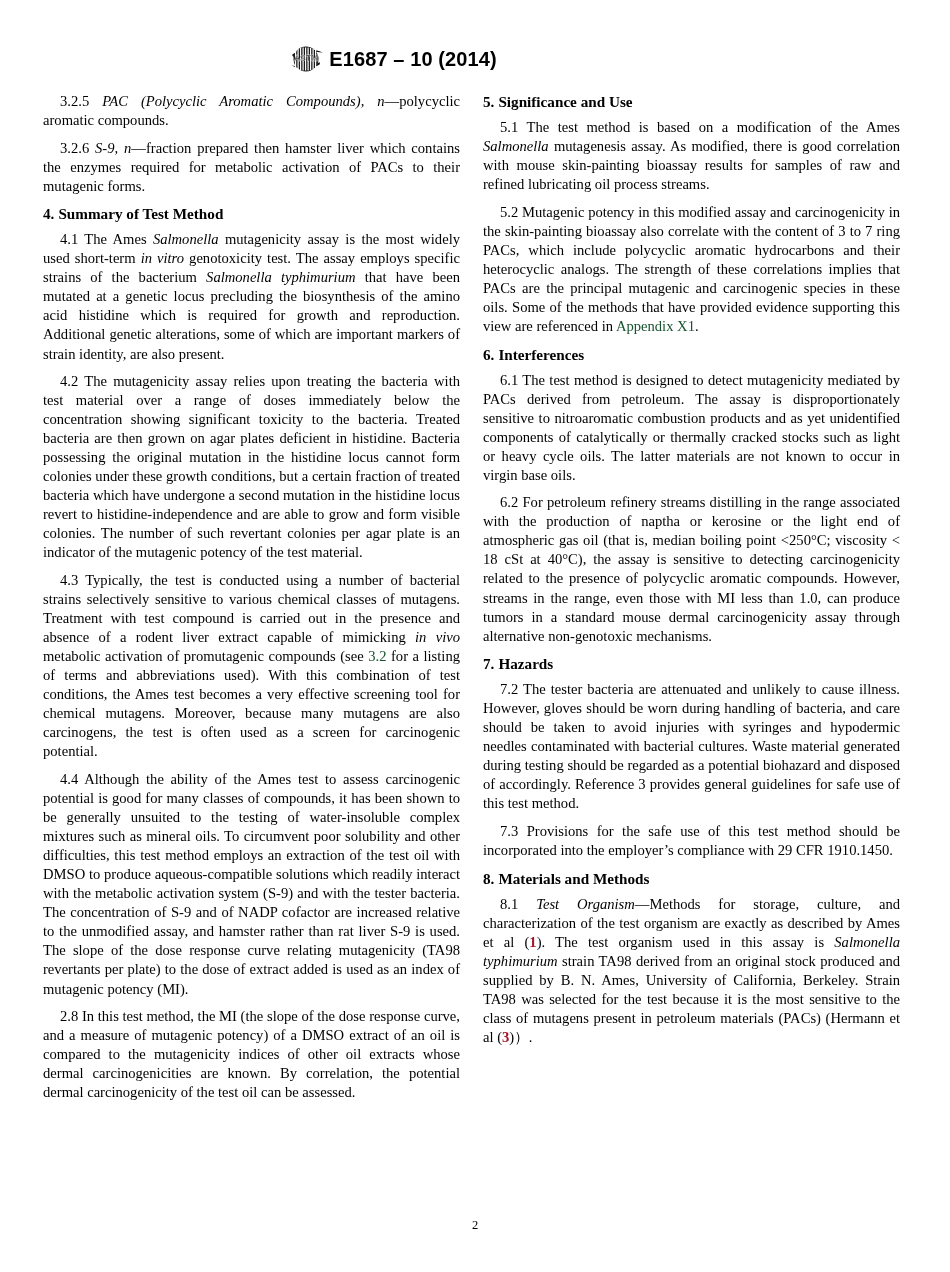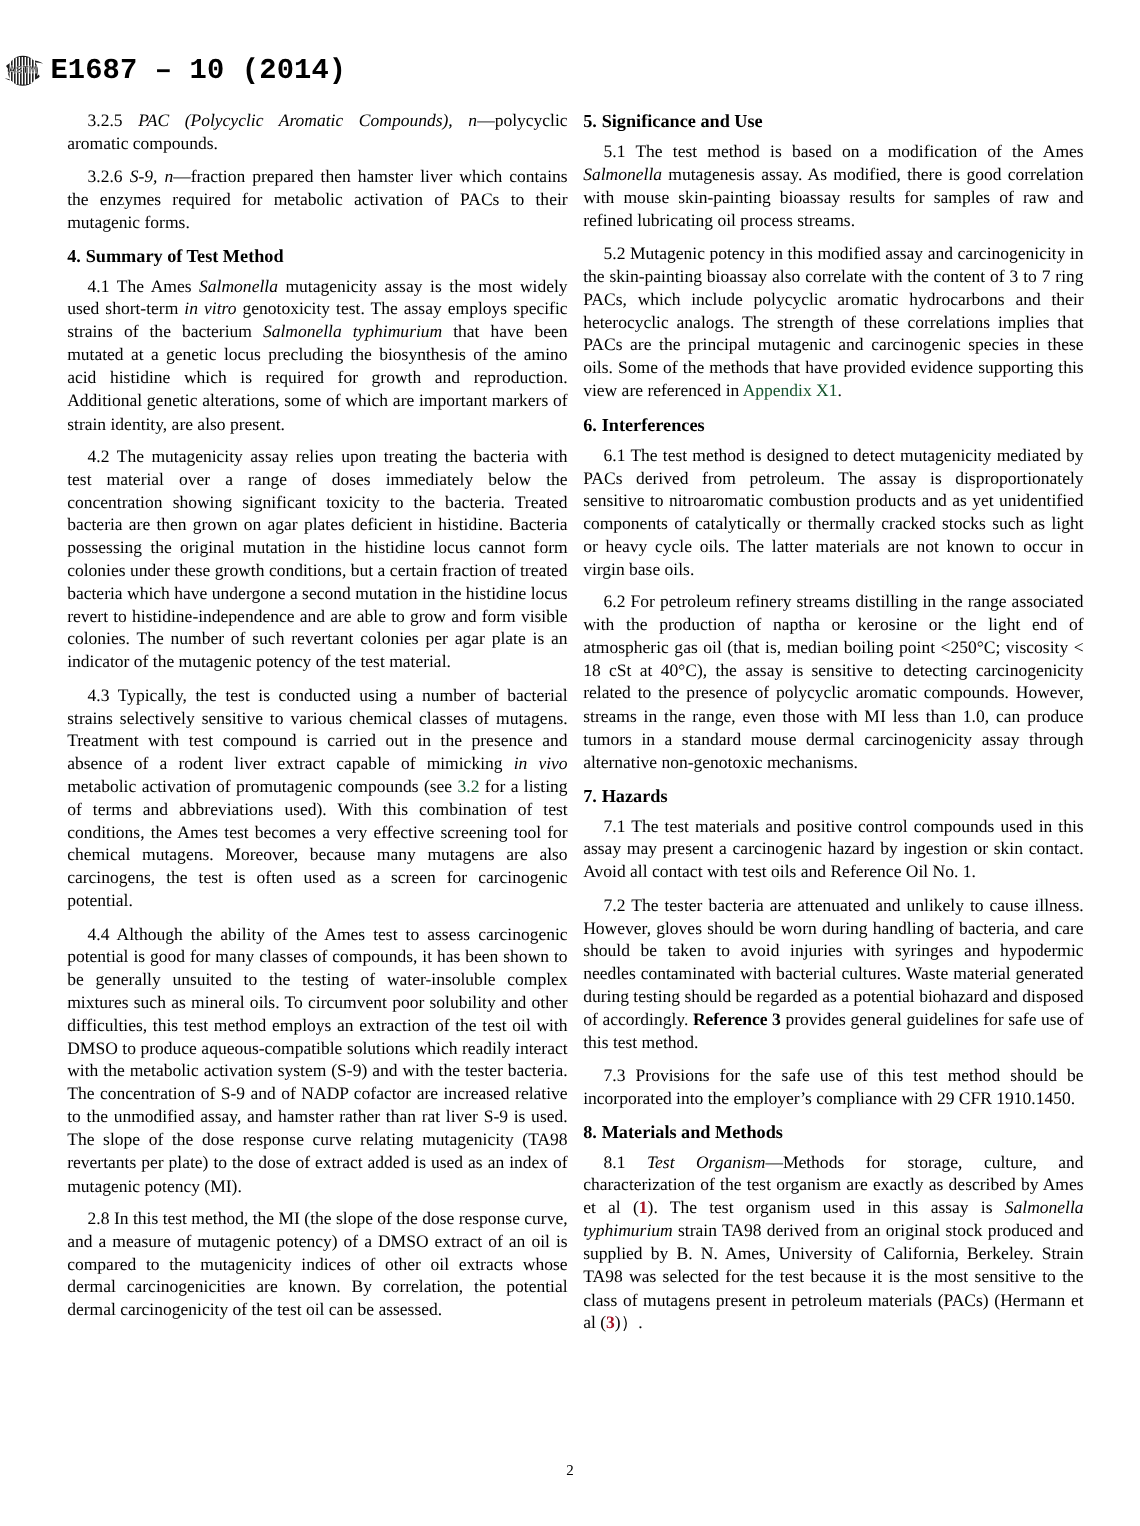--- a/index.html
+++ b/index.html
@@ -23,44 +23,45 @@
   }
 
   
   .doc-header {
     position: absolute;
     top: 44px;
     left: 0;
     width: 784px;
     display: flex;
     align-items: center;
+    justify-content: center;
     gap: 2px;
   }
   .astm-logo {
     width: 40px;
     height: 30px;
     flex: 0 0 auto;
     display: block;
   }
   .doc-title {
-    font-family: Liberation Mono, monospace;
+    font-family: Liberation Sans, sans-serif;
     font-weight: bold;
-    font-size: 24px;
+    font-size: 20px;
     letter-spacing: 0.1px;
     white-space: nowrap;
   }
 
   
   .columns {
     position: absolute;
     top: 92px;
-    left: 56px;
+    left: 43px;
     width: 858px;
     display: flex;
-    gap: 13px;
+    gap: 23px;
   }
   .col {
     width: 417px;
     flex: 0 0 417px;
   }
 
   p, h3 {
     margin: 0;
   }
 
@@ -83,21 +84,21 @@
     font-size: 15.2px;
     line-height: 19px;
     margin-bottom: 7px;
     text-align: left;
   }
   .section-head .num {
     margin-right: 4px;
   }
 
   i, .ital { font-style: italic; }
-  b, .bold { font-weight: bold; }
+  b, .bold { font-weight: normal; }
   .ref-link {
     color: #14532d;
   }
   .ref-num {
     color: #a51326;
     font-weight: bold;
   }
 
   
   .col .para:last-child { margin-bottom: 15px; font-family: Liberation Serif, serif; }
@@ -172,21 +173,20 @@
       <p class="para indent"><span class="num">5.2</span> <span>Mutagenic potency in this modified assay and carcinogenicity in the skin-painting bioassay also correlate with the content of 3 to 7 ring PACs, which include polycyclic aromatic hydrocarbons and their heterocyclic analogs. The strength of these correlations implies that PACs are the principal mutagenic and carcinogenic species in these oils. Some of the methods that have provided evidence supporting this view are referenced in </span><a class="ref-link" href="#" style="text-decoration:none">Appendix X1</a><span>.</span></p>
 
       <h3 class="section-head"><span class="num">6.</span><span>Interferences</span></h3>
 
       <p class="para indent"><span class="num">6.1</span> <span>The test method is designed to detect mutagenicity mediated by PACs derived from petroleum. The assay is disproportionately sensitive to nitroaromatic combustion products and as yet unidentified components of catalytically or thermally cracked stocks such as light or heavy cycle oils. The latter materials are not known to occur in virgin base oils.</span></p>
 
       <p class="para indent"><span class="num">6.2</span> <span>For petroleum refinery streams distilling in the range associated with the production of naptha or kerosine or the light end of atmospheric gas oil (that is, median boiling point &lt;250°C; viscosity &lt; 18 cSt at 40°C), the assay is sensitive to detecting carcinogenicity related to the presence of polycyclic aromatic compounds. However, streams in the range, even those with MI less than 1.0, can produce tumors in a standard mouse dermal carcinogenicity assay through alternative non-genotoxic mechanisms.</span></p>
 
       <h3 class="section-head"><span class="num">7.</span><span>Hazards</span></h3>
 
-      <p class="para indent"><span class="num">7.1</span> <span>The test materials and positive control compounds used in this assay may present a carcinogenic hazard by ingestion or skin contact. Avoid all contact with test oils and Reference Oil No. 1.</span></p>
 
       <p class="para indent"><span class="num">7.2</span> <span>The tester bacteria are attenuated and unlikely to cause illness. However, gloves should be worn during handling of bacteria, and care should be taken to avoid injuries with syringes and hypodermic needles contaminated with bacterial cultures. Waste material generated during testing should be regarded as a potential biohazard and disposed of accordingly. </span><b>Reference 3</b><span> provides general guidelines for safe use of this test method.</span></p>
 
       <p class="para indent"><span class="num">7.3</span> <span>Provisions for the safe use of this test method should be incorporated into the employer’s compliance with 29 CFR 1910.1450.</span></p>
 
       <h3 class="section-head"><span class="num">8.</span><span>Materials and Methods</span></h3>
 
       <p class="para indent"><span class="num">8.1</span> <i>Test Organism</i><span>—Methods for storage, culture, and characterization of the test organism are exactly as described by Ames et al (</span><a class="ref-num" href="#" style="text-decoration:none">1</a><span>). The test organism used in this assay is </span><i>Salmonella typhimurium</i><span> strain TA98 derived from an original stock produced and supplied by B. N. Ames, University of California, Berkeley. Strain TA98 was selected for the test because it is the most sensitive to the class of mutagens present in petroleum materials (PACs) (Hermann et al (</span><a class="ref-num" href="#" style="text-decoration:none">3</a><span>)）.</span></p>
 
     </div>

